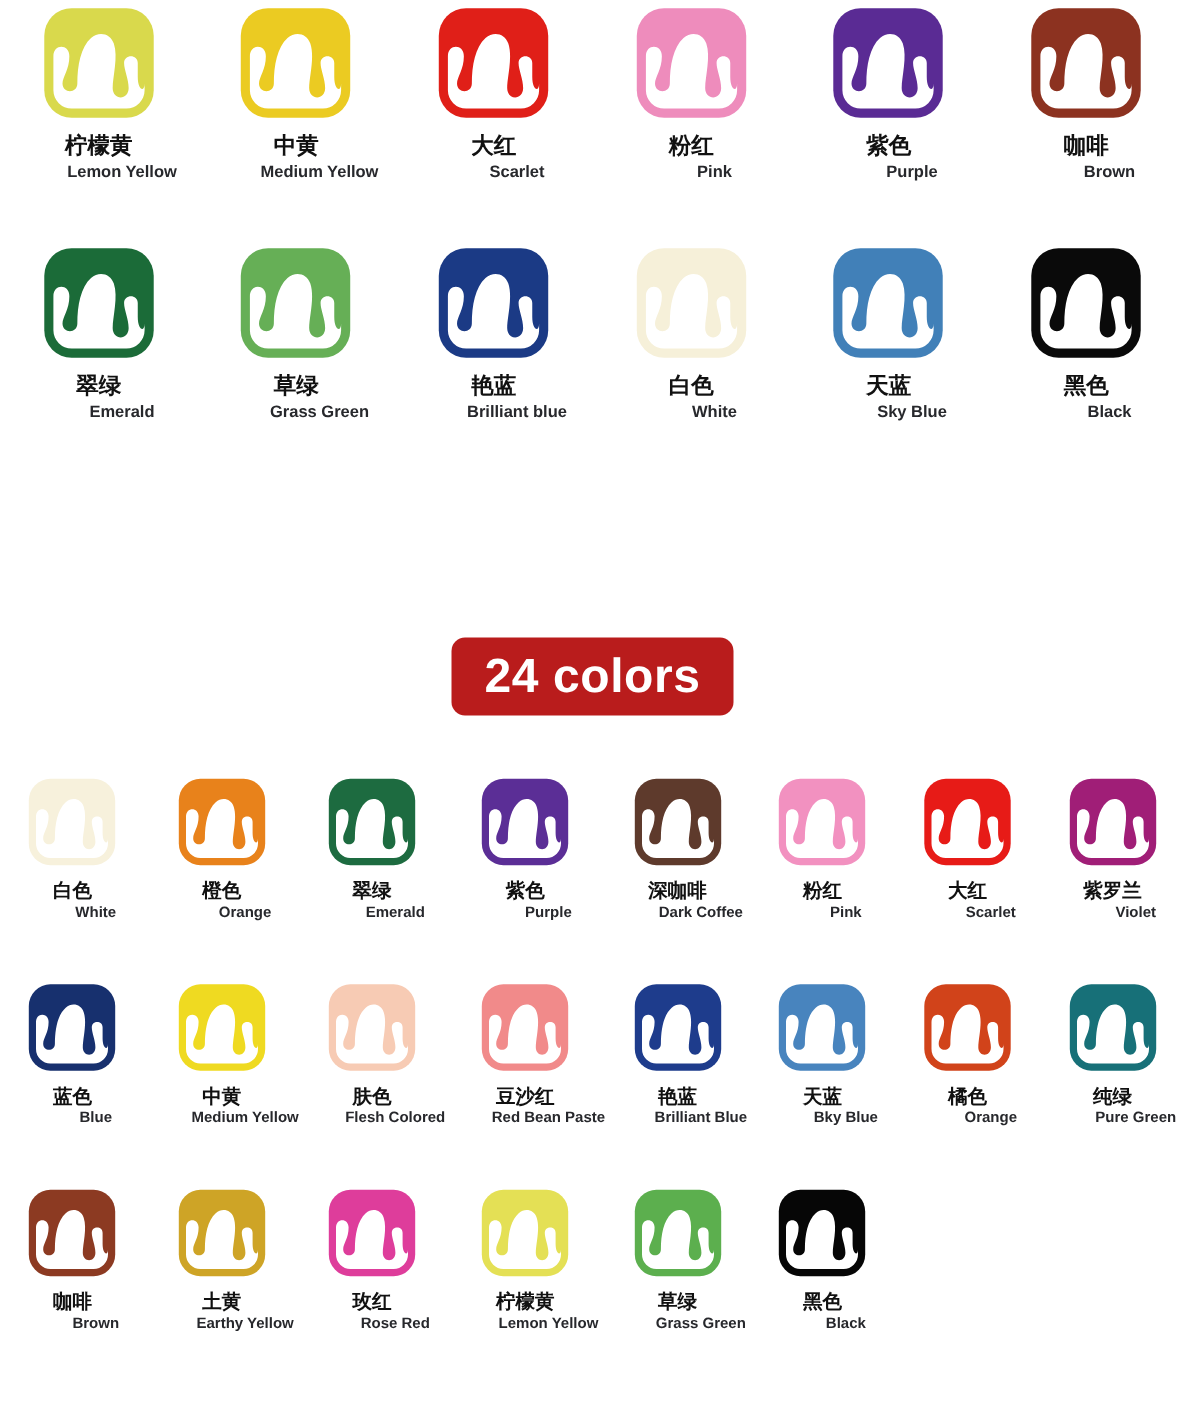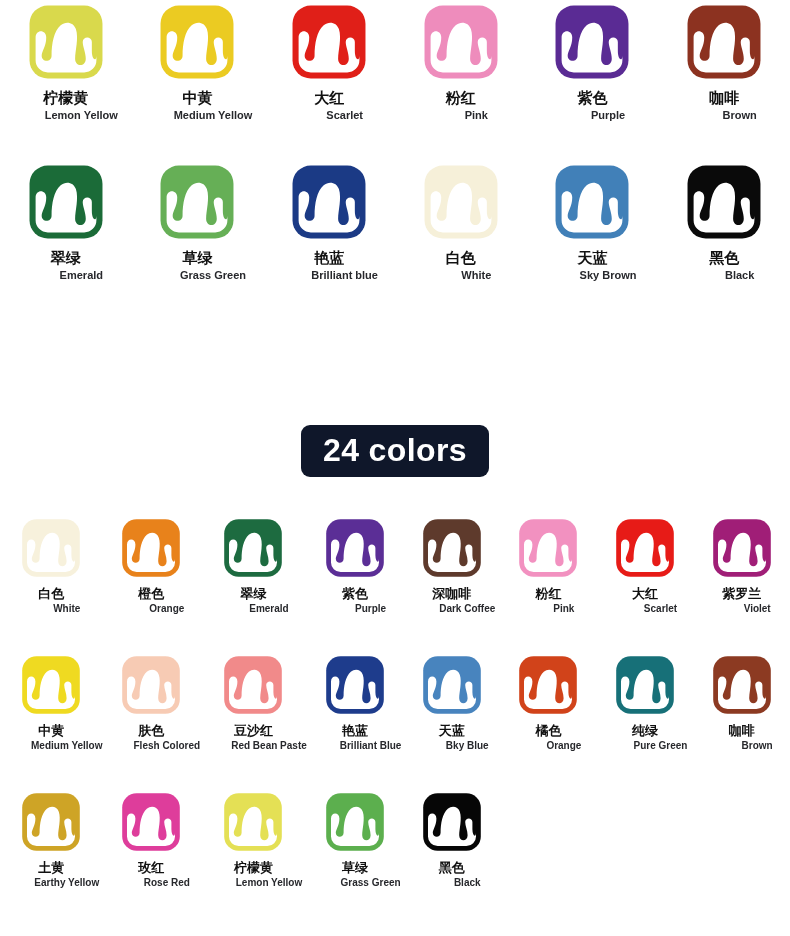--- a/index.html
+++ b/index.html
@@ -171,34 +171,34 @@
       </svg>
       <div class="swatch-cn">白色</div>
       <div class="swatch-en">White</div>
     </div>
     <div class="swatch-cell">
       <svg viewBox="0 0 100 100" width="76" height="76" class="swatch-icon">
         <path d="M26,2 H74 A24,24 0 0 1 98,26 V74 A24,24 0 0 1 74,98 H26 A24,24 0 0 1 2,74 V26 A24,24 0 0 1 26,2 Z" fill="#4180B8"></path>
         <path d="M10,44 C10,33 24,33 24,44 C24,56 18,62 18,68 C18,77 31,77 31,68 C31,52 34,36 43,28 C50,22 60,24 63,33 C67,45 62,62 62,72 C62,83 76,83 76,72 C76,64 72,56 72,50 C72,42 84,42 84,50 V62 C84,74 90,76 90,68 V74 A16,16 0 0 1 74,90 H26 A16,16 0 0 1 10,74 Z" fill="#ffffff"></path>
       </svg>
       <div class="swatch-cn">天蓝</div>
-      <div class="swatch-en">Sky Brown</div>
+      <div class="swatch-en">Sky Blue</div>
     </div>
     <div class="swatch-cell">
       <svg viewBox="0 0 100 100" width="76" height="76" class="swatch-icon">
         <path d="M26,2 H74 A24,24 0 0 1 98,26 V74 A24,24 0 0 1 74,98 H26 A24,24 0 0 1 2,74 V26 A24,24 0 0 1 26,2 Z" fill="#0A0A0A"></path>
         <path d="M10,44 C10,33 24,33 24,44 C24,56 18,62 18,68 C18,77 31,77 31,68 C31,52 34,36 43,28 C50,22 60,24 63,33 C67,45 62,62 62,72 C62,83 76,83 76,72 C76,64 72,56 72,50 C72,42 84,42 84,50 V62 C84,74 90,76 90,68 V74 A16,16 0 0 1 74,90 H26 A16,16 0 0 1 10,74 Z" fill="#ffffff"></path>
       </svg>
       <div class="swatch-cn">黑色</div>
       <div class="swatch-en">Black</div>
     </div>
   </div>
 
 <div id="badge-row" style="top:425px;">
-  <div id="count-badge" style="background: #0f172a; color: rgb(255, 255, 255);">24 colors</div>
+  <div id="count-badge" style="background: #b91c1c; color: rgb(255, 255, 255);">24 colors</div>
 </div>
 
 <div id="grid-24">
     <div class="swatch-cell">
       <svg viewBox="0 0 100 100" width="60" height="60" class="swatch-icon">
         <path d="M26,2 H74 A24,24 0 0 1 98,26 V74 A24,24 0 0 1 74,98 H26 A24,24 0 0 1 2,74 V26 A24,24 0 0 1 26,2 Z" fill="#F7F1DC"></path>
         <path d="M10,44 C10,33 24,33 24,44 C24,56 18,62 18,68 C18,77 31,77 31,68 C31,52 34,36 43,28 C50,22 60,24 63,33 C67,45 62,62 62,72 C62,83 76,83 76,72 C76,64 72,56 72,50 C72,42 84,42 84,50 V62 C84,74 90,76 90,68 V74 A16,16 0 0 1 74,90 H26 A16,16 0 0 1 10,74 Z" fill="#ffffff"></path>
       </svg>
       <div class="swatch-cn">白色</div>
       <div class="swatch-en">White</div>
@@ -254,20 +254,28 @@
     <div class="swatch-cell">
       <svg viewBox="0 0 100 100" width="60" height="60" class="swatch-icon">
         <path d="M26,2 H74 A24,24 0 0 1 98,26 V74 A24,24 0 0 1 74,98 H26 A24,24 0 0 1 2,74 V26 A24,24 0 0 1 26,2 Z" fill="#A01E77"></path>
         <path d="M10,44 C10,33 24,33 24,44 C24,56 18,62 18,68 C18,77 31,77 31,68 C31,52 34,36 43,28 C50,22 60,24 63,33 C67,45 62,62 62,72 C62,83 76,83 76,72 C76,64 72,56 72,50 C72,42 84,42 84,50 V62 C84,74 90,76 90,68 V74 A16,16 0 0 1 74,90 H26 A16,16 0 0 1 10,74 Z" fill="#ffffff"></path>
       </svg>
       <div class="swatch-cn">紫罗兰</div>
       <div class="swatch-en">Violet</div>
     </div>
     <div class="swatch-cell">
       <svg viewBox="0 0 100 100" width="60" height="60" class="swatch-icon">
+        <path d="M26,2 H74 A24,24 0 0 1 98,26 V74 A24,24 0 0 1 74,98 H26 A24,24 0 0 1 2,74 V26 A24,24 0 0 1 26,2 Z" fill="#17306E"></path>
+        <path d="M10,44 C10,33 24,33 24,44 C24,56 18,62 18,68 C18,77 31,77 31,68 C31,52 34,36 43,28 C50,22 60,24 63,33 C67,45 62,62 62,72 C62,83 76,83 76,72 C76,64 72,56 72,50 C72,42 84,42 84,50 V62 C84,74 90,76 90,68 V74 A16,16 0 0 1 74,90 H26 A16,16 0 0 1 10,74 Z" fill="#ffffff"></path>
+      </svg>
+      <div class="swatch-cn">蓝色</div>
+      <div class="swatch-en">Blue</div>
+    </div>
+    <div class="swatch-cell">
+      <svg viewBox="0 0 100 100" width="60" height="60" class="swatch-icon">
         <path d="M26,2 H74 A24,24 0 0 1 98,26 V74 A24,24 0 0 1 74,98 H26 A24,24 0 0 1 2,74 V26 A24,24 0 0 1 26,2 Z" fill="#EFDA21"></path>
         <path d="M10,44 C10,33 24,33 24,44 C24,56 18,62 18,68 C18,77 31,77 31,68 C31,52 34,36 43,28 C50,22 60,24 63,33 C67,45 62,62 62,72 C62,83 76,83 76,72 C76,64 72,56 72,50 C72,42 84,42 84,50 V62 C84,74 90,76 90,68 V74 A16,16 0 0 1 74,90 H26 A16,16 0 0 1 10,74 Z" fill="#ffffff"></path>
       </svg>
       <div class="swatch-cn">中黄</div>
       <div class="swatch-en">Medium Yellow</div>
     </div>
     <div class="swatch-cell">
       <svg viewBox="0 0 100 100" width="60" height="60" class="swatch-icon">
         <path d="M26,2 H74 A24,24 0 0 1 98,26 V74 A24,24 0 0 1 74,98 H26 A24,24 0 0 1 2,74 V26 A24,24 0 0 1 26,2 Z" fill="#F7CBB4"></path>
         <path d="M10,44 C10,33 24,33 24,44 C24,56 18,62 18,68 C18,77 31,77 31,68 C31,52 34,36 43,28 C50,22 60,24 63,33 C67,45 62,62 62,72 C62,83 76,83 76,72 C76,64 72,56 72,50 C72,42 84,42 84,50 V62 C84,74 90,76 90,68 V74 A16,16 0 0 1 74,90 H26 A16,16 0 0 1 10,74 Z" fill="#ffffff"></path>

